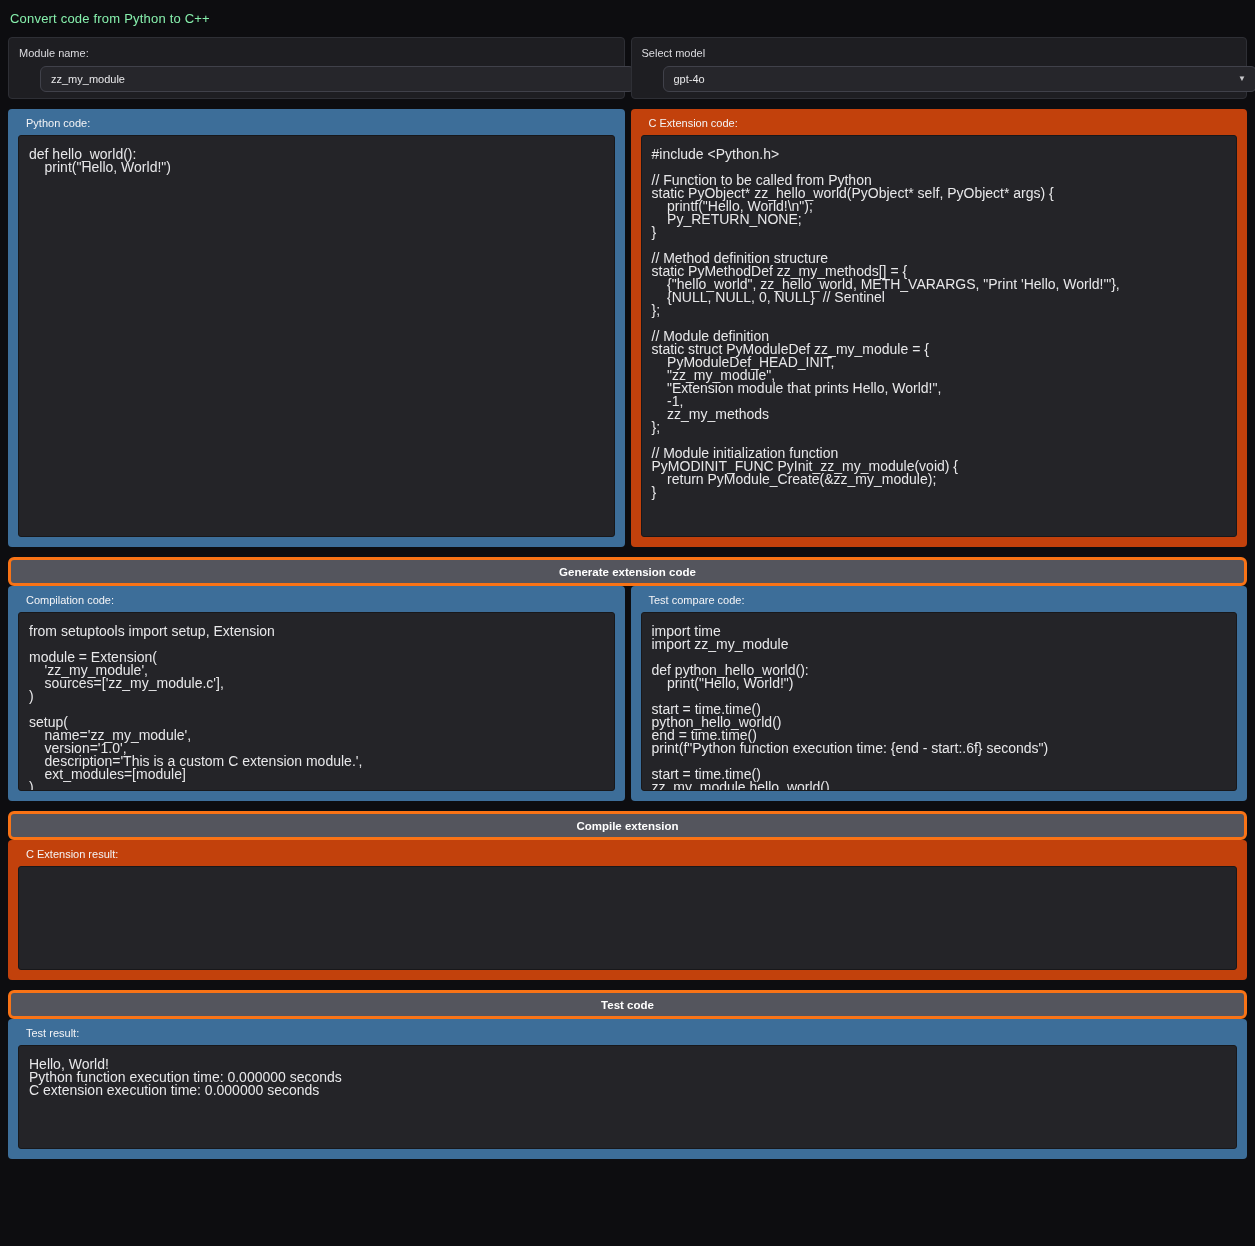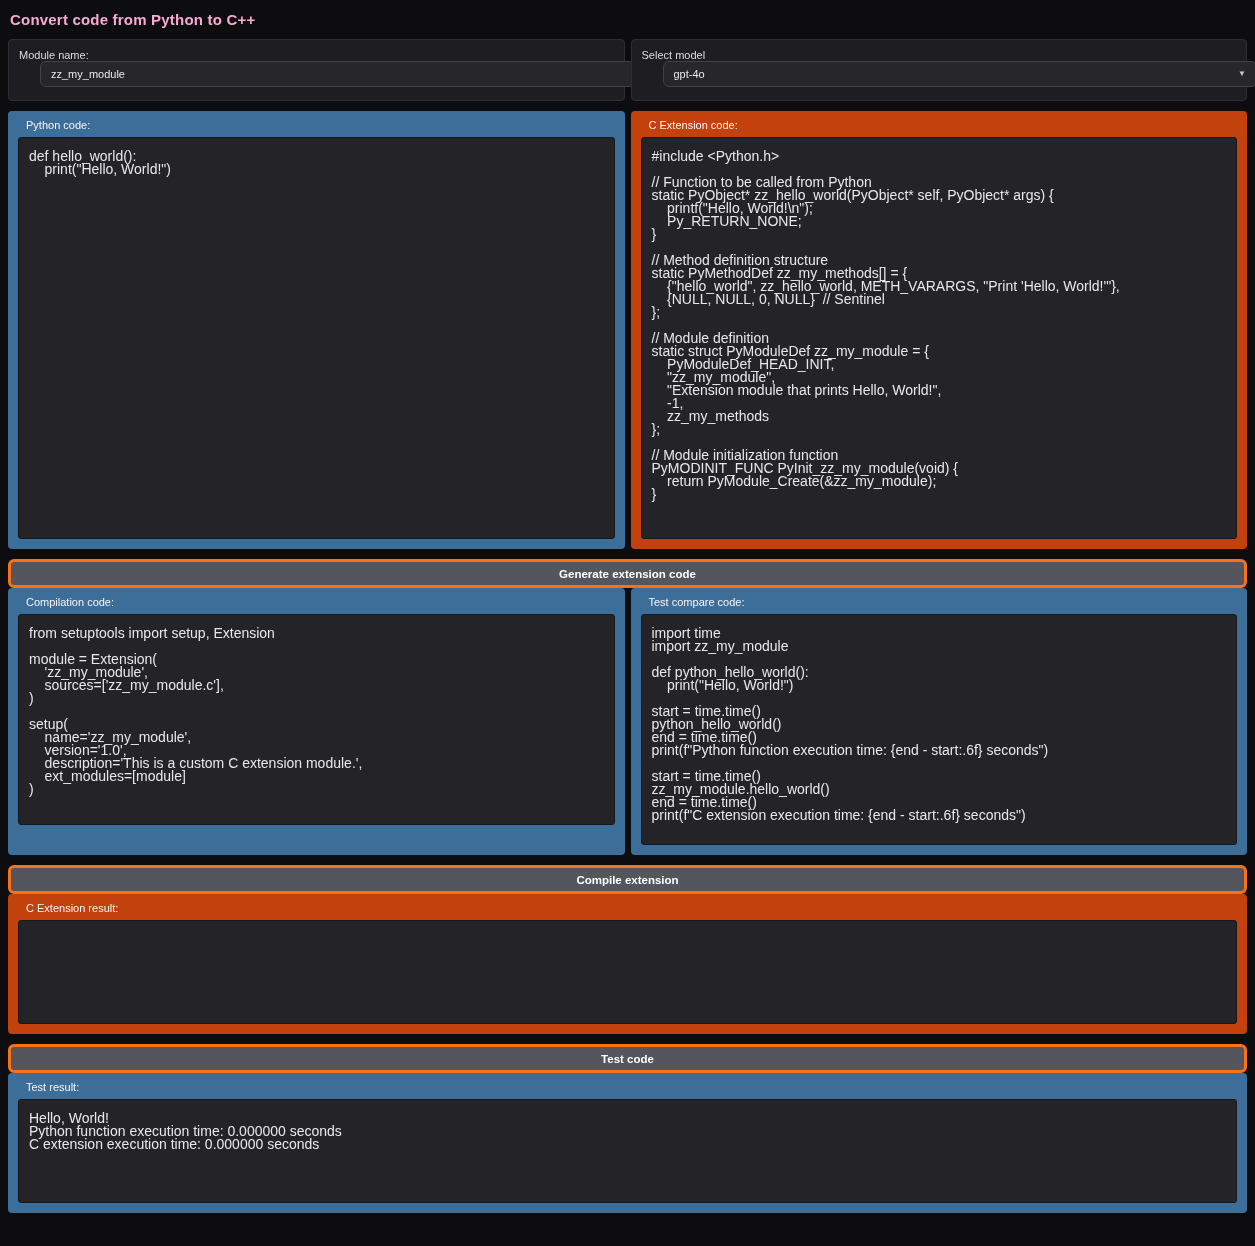--- a/index.html
+++ b/index.html
@@ -5,33 +5,33 @@
   * { box-sizing: border-box; margin: 0; padding: 0; }
   html, body {
     width: 1255px; height: 1246px;
     background: #0d0d10;
     font-family: "Liberation Sans", sans-serif;
     color: #ececf0;
     overflow: hidden;
   }
   .page { padding: 8px; }
   .page-title {
-    font-size: 15px; font-weight: 700; color: #f9a8d4;
+    font-size: 13px; font-weight: 400; color: #86efac;
     margin: 3px 0 11px 2px; letter-spacing: .2px;
   }
   .row2 {
     display: grid; grid-template-columns: 1fr 1fr; gap: 6px;
     margin-bottom: 10px;
   }
   
   .ctrl-panel {
     background: #1e1e22; border: 1px solid #2e2f35; border-radius: 4px;
     padding: 9px 10px 10px 10px; height: 62px;
   }
-  .ctrl-label { font-size: 11px; color: #dcdce0; }
+  .ctrl-label { font-size: 11px; color: #dcdce0; margin-bottom: 7px; }
   .text-input, .dropdown {
     width: 100%; height: 26px; background: #26262b;
     border: 1px solid #40414a; border-radius: 6px;
     font-size: 11px; color: #e8e8ea;
     display: flex; align-items: center; padding: 0 10px;
     font-family: "Liberation Sans", sans-serif;
     margin-left: 21px;
   }
   .dropdown { justify-content: space-between; cursor: pointer; }
   .dd-arrow { font-size: 8px; color: #c8c8cc; line-height: 1; }
@@ -47,21 +47,21 @@
     background: #242428; border: 1px solid #18181b; border-radius: 3px;
     padding: 12px 10px; font-size: 14px; line-height: 13px;
     color: #e8e8ea; white-space: pre-wrap;
     font-family: "Liberation Sans", sans-serif;
     overflow: hidden; width: 100%;
   }
   .h-tall  { height: 402px; }
   .h-mid-l { height: 211px; }
   .h-mid-r { height: 232px; }
   .h-res   { height: 128px; }
-  .row3 .code-panel { height: 267px; }
+  .row3 .code-panel { height: 215px; }
   .result-panel { height: 140px; margin-bottom: 10px; }
   .action-button {
     width: 100%; height: 29px; 
     background: #54555d; border: 3px solid #f97316; border-radius: 6px;
     color: #ffffff; font-size: 11.5px; font-weight: 700;
     font-family: "Liberation Sans", sans-serif;
     cursor: pointer; display: block;
   }
 </style>
 </head>

